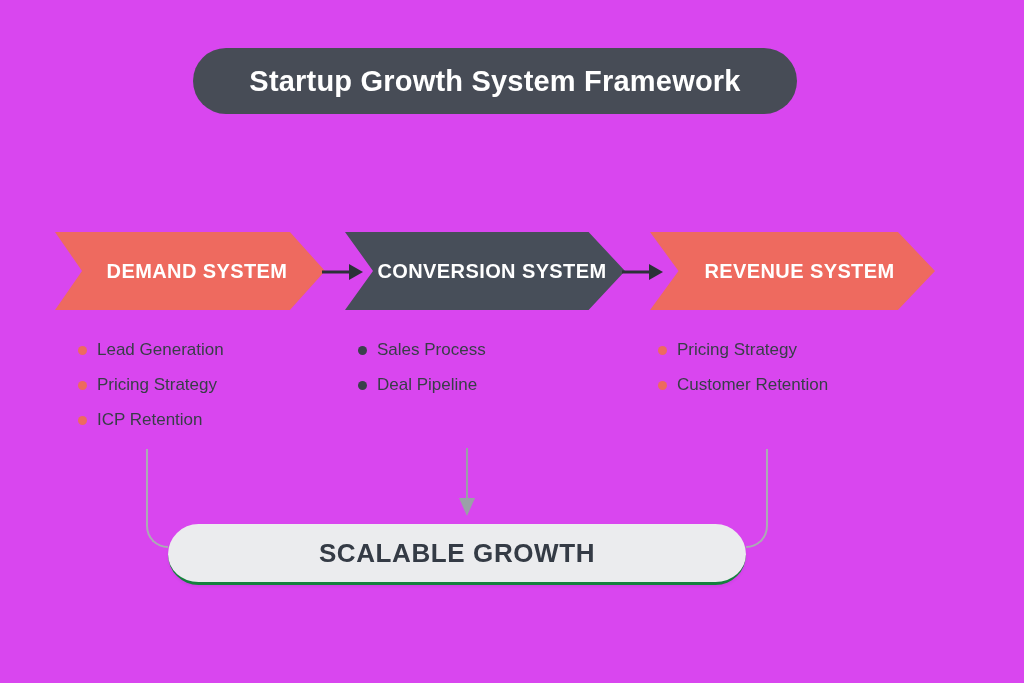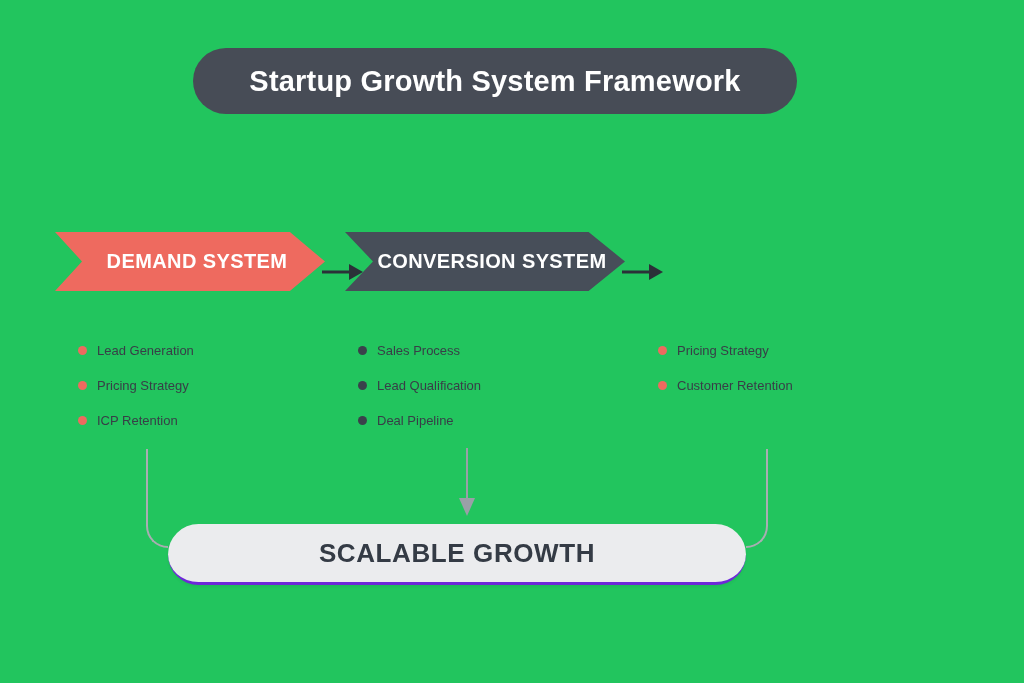--- a/index.html
+++ b/index.html
@@ -5,21 +5,21 @@
   * { margin: 0; padding: 0; box-sizing: border-box; }
   html, body { background: #ffffff; }
   body {
     font-family: "Liberation Sans", "DejaVu Sans", sans-serif;
     -webkit-font-smoothing: antialiased;
   }
   .stage {
     position: relative;
     width: 1024px;
     height: 683px;
-    background: #22c55e;
+    background: #d946ef;
     overflow: hidden;
   }
 
   
   .title-banner {
     position: absolute;
     left: 193px; top: 48px;
     width: 604px; height: 66px;
     background: #474c56;
     border-radius: 33px;
@@ -29,21 +29,21 @@
     color: #ffffff;
     font-size: 29px;
     font-weight: bold;
     letter-spacing: 0.2px;
   }
 
   
   .sys-arrow {
     position: absolute;
     top: 232px;
-    height: 59px;
+    height: 78px;
     display: flex; align-items: center; justify-content: center;
     clip-path: polygon(0% 0%, 87% 0%, 100% 50%, 87% 100%, 0% 100%, 10% 50%);
   }
   .sys-arrow span {
     color: #ffffff;
     font-size: 20px;
     font-weight: bold;
     letter-spacing: 0.4px;
     padding-left: 14px;
   }
@@ -70,21 +70,21 @@
   .bullet {
     width: 9px; height: 9px;
     border-radius: 50%;
     margin-right: 10px;
     flex: 0 0 auto;
   }
   .bullet.coral { background: #ee6a5f; }
   .bullet.dark  { background: #3a414b; }
   .sys-list li span.item-text {
     color: #383e47;
-    font-size: 13px;
+    font-size: 17px;
   }
 
   
   .down-arrow { position: absolute; left: 456px; top: 448px; width: 22px; height: 70px; }
   .connector-left {
     position: absolute;
     left: 146px; top: 449px;
     width: 22px; height: 99px;
     border-left: 2px solid #aaadb2;
     border-bottom: 2px solid #aaadb2;
@@ -98,21 +98,21 @@
     border-bottom: 2px solid #aaadb2;
     border-bottom-right-radius: 24px;
   }
 
   
   .result-pill {
     position: absolute;
     left: 168px; top: 524px;
     width: 578px; height: 61px;
     background: #ebecee;
-    border-bottom: 3px solid #6d28d9;
+    border-bottom: 3px solid #15803d;
     border-radius: 31px;
     display: flex; align-items: center; justify-content: center;
     box-shadow: 0 2px 3px rgba(0,0,0,0.05);
     z-index: 2;
   }
   .result-pill span {
     color: #343b45;
     font-size: 26px;
     font-weight: bold;
     letter-spacing: 0.6px;
@@ -138,44 +138,43 @@
 
   <div class="sys-arrow slate arrow-conversion">
     <span>CONVERSION SYSTEM</span>
   </div>
 
   <svg class="flow-arrow-right second" viewBox="0 0 42 28">
     <line x1="1" y1="14" x2="30" y2="14" stroke="#2b3138" stroke-width="3"></line>
     <polygon points="28,6 42,14 28,22" fill="#2b3138"></polygon>
   </svg>
 
+  <div class="sys-arrow coral arrow-revenue">
+    <span>REVENUE SYSTEM</span>
+  </div>
 
   <ul class="sys-list list-demand">
     <li>
       <span class="bullet coral"></span>
       <span class="item-text">Lead Generation</span>
     </li>
     <li>
       <span class="bullet coral"></span>
       <span class="item-text">Pricing Strategy</span>
     </li>
     <li>
       <span class="bullet coral"></span>
       <span class="item-text">ICP Retention</span>
     </li>
   </ul>
 
   <ul class="sys-list list-conversion">
     <li>
       <span class="bullet dark"></span>
       <span class="item-text">Sales Process</span>
-    </li>
-    <li>
-      <span class="bullet dark"></span>
-      <span class="item-text">Lead Qualification</span>
     </li>
     <li>
       <span class="bullet dark"></span>
       <span class="item-text">Deal Pipeline</span>
     </li>
   </ul>
 
   <ul class="sys-list list-revenue">
     <li>
       <span class="bullet coral"></span>

